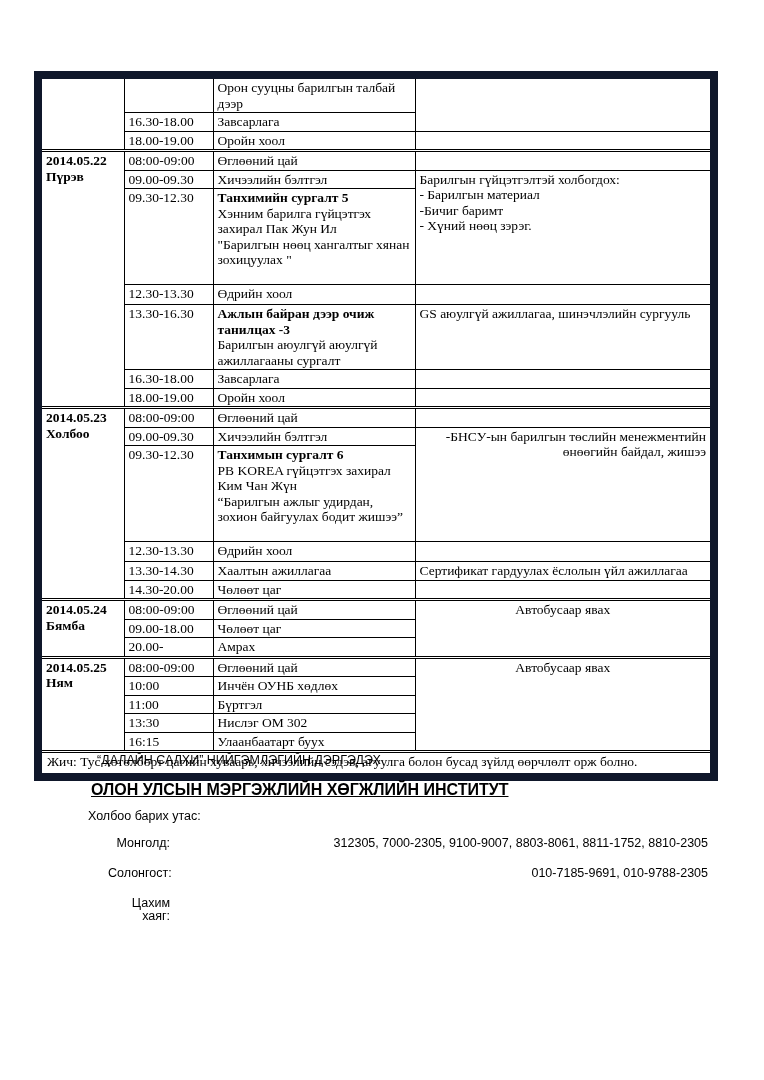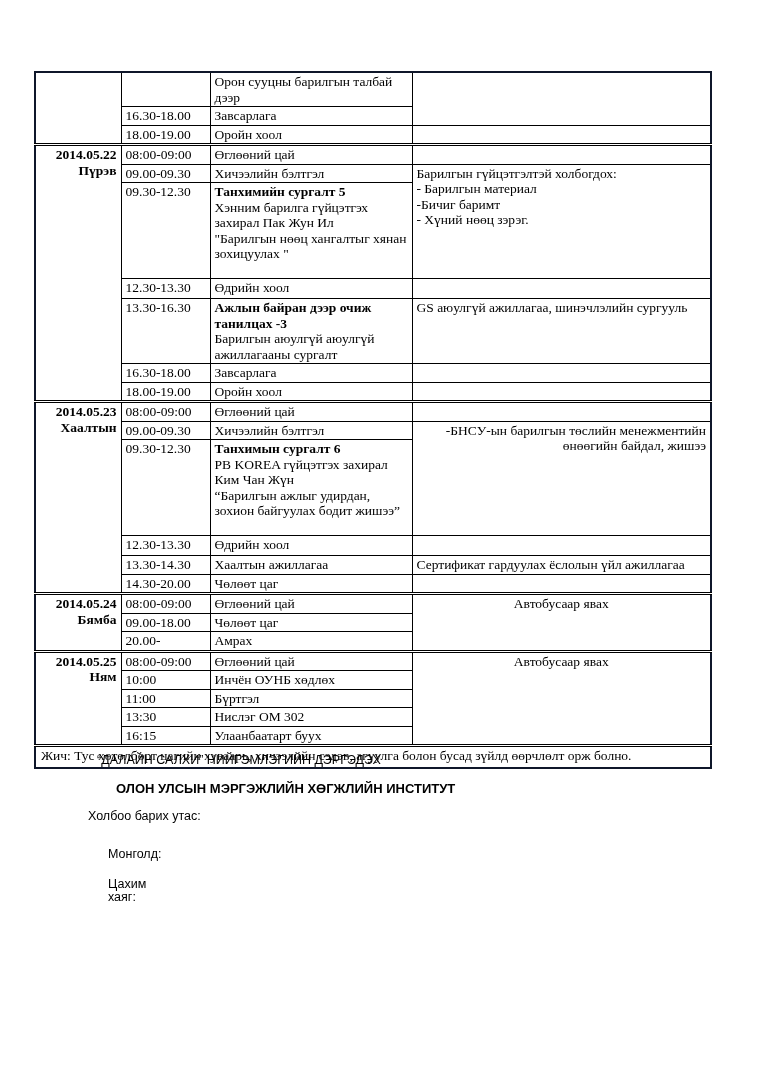--- a/index.html
+++ b/index.html
@@ -4,44 +4,44 @@
 <style>
   html,body{margin:0;padding:0;}
   body{
     width:764px;height:1080px;background:#ffffff;position:relative;
     font-family:"Liberation Serif", serif;color:#000;overflow:hidden;
   }
   
   .sched{
     position:absolute;left:34px;top:71px;width:676px;
     border-collapse:collapse;table-layout:fixed;
-    border:2px solid #0f172a;
+    border:8px solid #0f172a;
     font:13.5px/15.5px "Liberation Serif", serif;
   }
   .sched td{
     border:1px solid #000;padding:1px 4px;vertical-align:top;overflow:hidden;
   }
   tbody.grp{border-top:3px double #000;}
-  .date-cell{font-weight:bold;text-align:right;vertical-align:middle;}
+  .date-cell{font-weight:bold;text-align:left;vertical-align:middle;}
   .time-cell{padding-left:8px;}
   .b{font-weight:bold;}
   .note-top{vertical-align:top;}
   .note-top-pad{vertical-align:top;padding-top:17px;text-align:right;}
   .note-mid{vertical-align:middle;}
   .note-bus{vertical-align:middle;text-align:center;}
   tr.h17{height:17px;} tr.h18{height:18px;} tr.h20{height:20px;}
   tr.h34{height:34px;} tr.h64{height:64px;} tr.h96{height:96px;}
   .foot-note td{padding:1px 5px;height:18px;}
   
   .footer{position:absolute;left:0;top:744px;width:764px;
     font-family:"Liberation Sans", sans-serif;font-size:12.5px;color:#000;}
   .org-parent{position:absolute;left:97px;top:9px;}
-  .org-name{position:absolute;left:116px;top:37px;font-weight:bold;font-size:13px;}
+  .org-name{position:absolute;left:91px;top:37px;font-weight:bold;font-size:16px;text-decoration:underline;}
   .contact-heading{position:absolute;left:88px;top:65px;}
-  .contact-rows{position:absolute;left:108px;top:104px;width:600px;}
+  .contact-rows{position:absolute;left:108px;top:93px;width:600px;text-align:right;}
   .contact-row{display:flex;margin-bottom:17px;line-height:13px;}
   .contact-label{width:62px;flex:0 0 62px;}
   .contact-value{flex:1;}
   .contact-row{height:13px;}
   .contact-row + .contact-row{margin-top:0;}
   .cr1{margin-bottom:17px;}
   a.link{color:var(--link-color,#0000d0);text-decoration:underline;margin-right:24px;}
 </style>
 </head>
 <body>
@@ -125,21 +125,21 @@
       <td class="time-cell">18.00-19.00</td>
       <td>Оройн хоол</td>
       <td></td>
     </tr>
   </tbody>
 
   <tbody class="grp">
     <tr class="h18">
       <td class="date-cell" rowspan="6">
         <div>2014.05.23</div>
-        <div>Хаалтын</div>
+        <div>Холбоо</div>
       </td>
       <td class="time-cell">08:00-09:00</td>
       <td>Өглөөний цай</td>
       <td></td>
     </tr>
     <tr class="h17">
       <td class="time-cell">09.00-09.30</td>
       <td>Хичээлийн бэлтгэл</td>
       <td class="note-top-pad" rowspan="2">-БНСУ-ын барилгын төслийн менежментийн өнөөгийн байдал, жишээ</td>
     </tr>
@@ -223,18 +223,23 @@
   </tbody>
 </table>
 
 <div class="footer">
   <div class="org-parent">“ДАЛАЙН САЛХИ” НИЙГЭМЛЭГИЙН ДЭРГЭДЭХ</div>
   <div class="org-name">ОЛОН УЛСЫН МЭРГЭЖЛИЙН ХӨГЖЛИЙН ИНСТИТУТ</div>
   <div class="contact-heading">Холбоо барих утас:</div>
   <div class="contact-rows">
     <div class="contact-row cr1">
       <span class="contact-label">Монголд:</span>
+      <span class="contact-value">312305, 7000-2305, 9100-9007, 8803-8061, 8811-1752,  8810-2305</span>
+    </div>
+    <div class="contact-row cr1">
+      <span class="contact-label">Солонгост:</span>
+      <span class="contact-value">010-7185-9691, 010-9788-2305</span>
     </div>
     <div class="contact-row cr1">
       <span class="contact-label">Цахим хаяг:</span>
     </div>
   </div>
 </div>
 
 </body></html>

